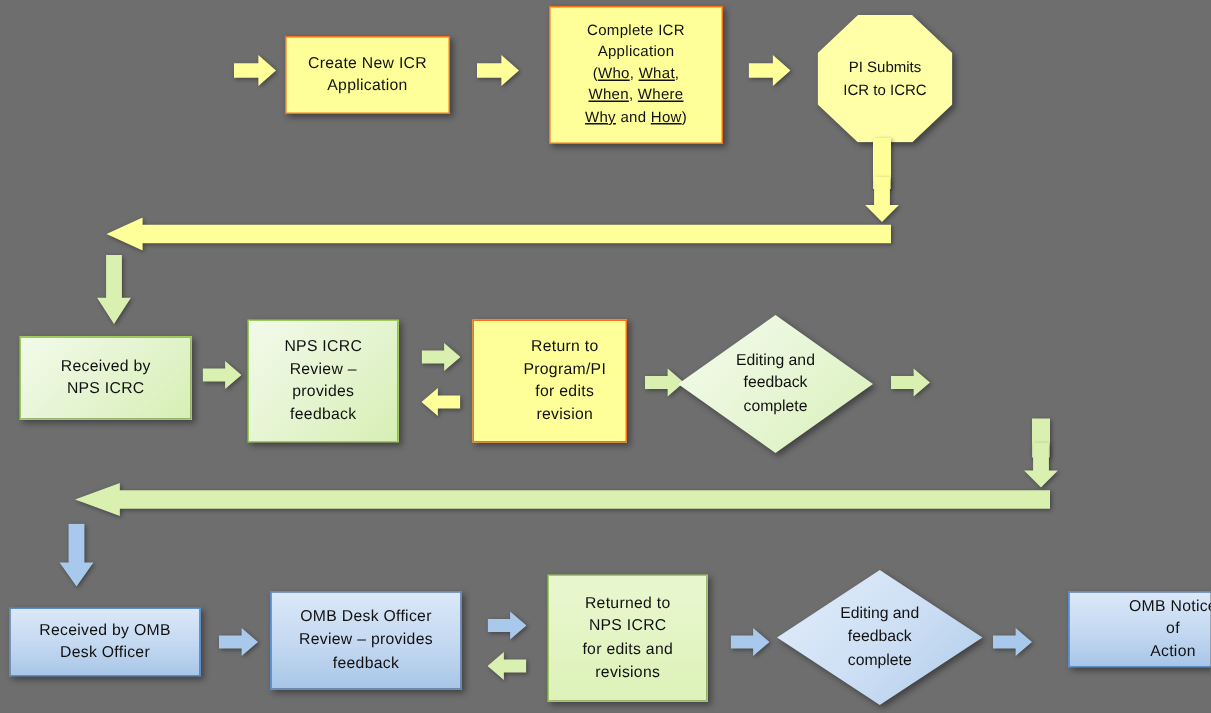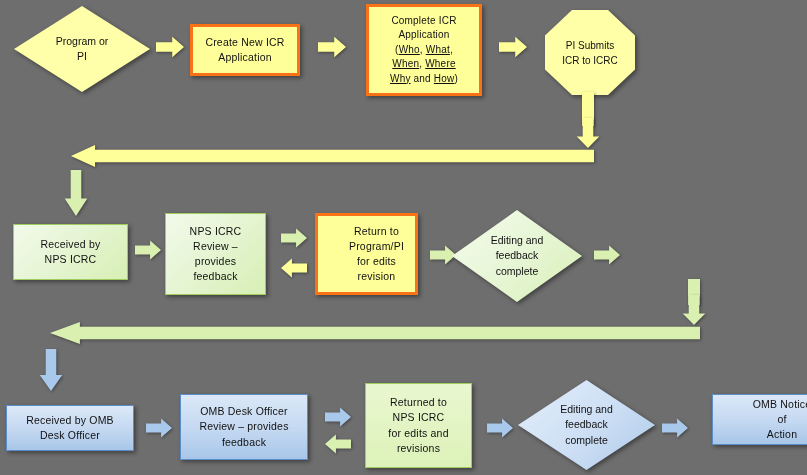--- a/index.html
+++ b/index.html
@@ -32,21 +32,21 @@
     font-size: 10.5px;
     line-height: 1.45;
     letter-spacing: 0.2px;
     filter: drop-shadow(2px 2px 2px rgba(0,0,0,0.42));
   }
   .node .txt { position: relative; z-index: 2; padding: 0 3px; }
 
   
   .rect.yellow {
     background: #ffff99;
-    border: 3px solid #f97316;
+    border: 1px solid #f97316;
   }
   .rect.green {
     background: linear-gradient(135deg, #f2faea 0%, #e6f5d4 45%, #d7efb4 100%);
     border: 1px solid #9fcc5c;
   }
   .rect.green-solid {
     background: linear-gradient(180deg, #e9f7cf 0%, #ddf2b9 100%);
     border: 1px solid #9fcc5c;
   }
   .rect.blue {
@@ -115,27 +115,20 @@
   .stem.yellow { background: #ffff99; }
   .stem.green  { background: #d9f0b0; }
 
   .u { text-decoration: underline; text-align: center; }
 </style>
 </head>
 <body>
 
 <div id="canvas">
 
-  <div class="diamond yellow" style="left:14px; top:6px; width:136px; height:86px;">
-    <span class="shape"></span>
-    <span class="txt">
-      <span>Program or</span><br>
-      <span>PI</span>
-    </span>
-  </div>
 
   <div class="arrow ar-right a-yellow" style="left:156px; top:36px; width:28px; height:22px;">
     <span class="body"></span>
   </div>
 
   <div class="node rect yellow" style="left:190px; top:24px; width:110px; height:52px;">
     <span class="txt">
       <span>Create New ICR</span><br>
       <span>Application</span>
     </span>

